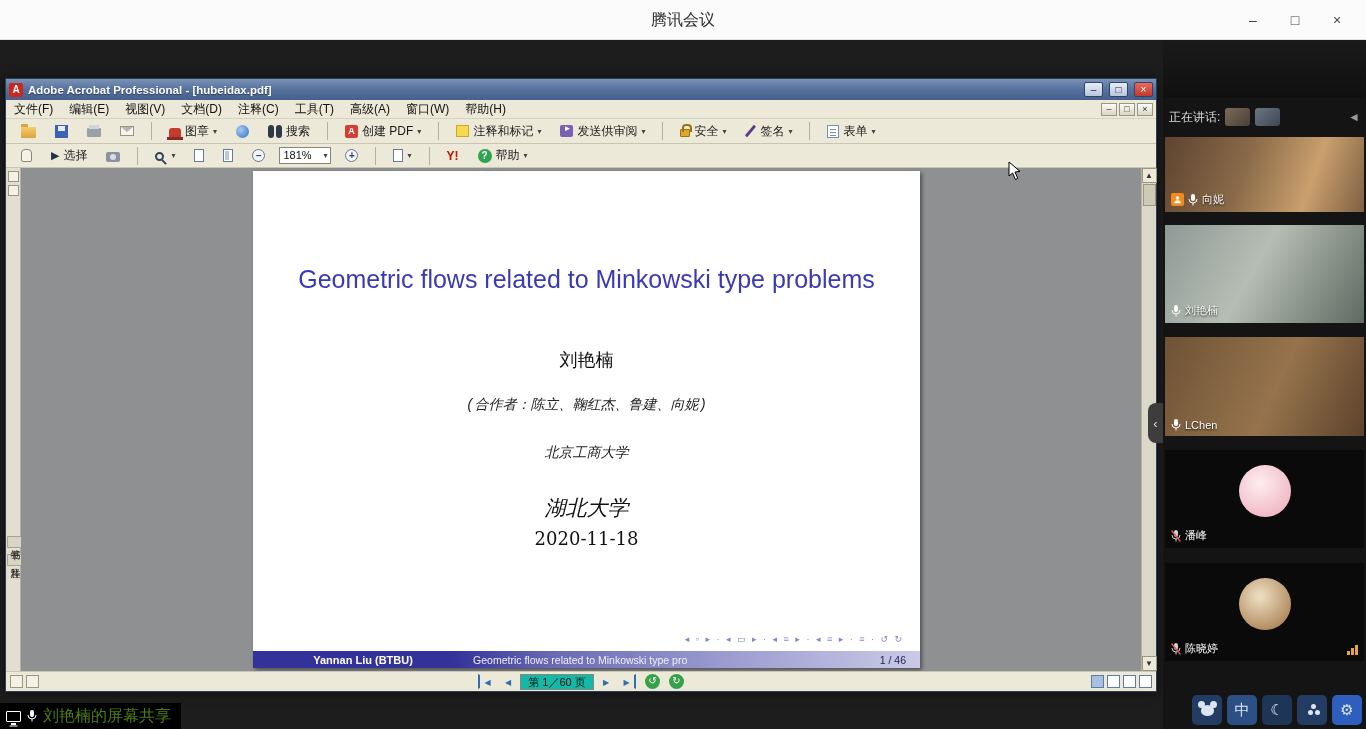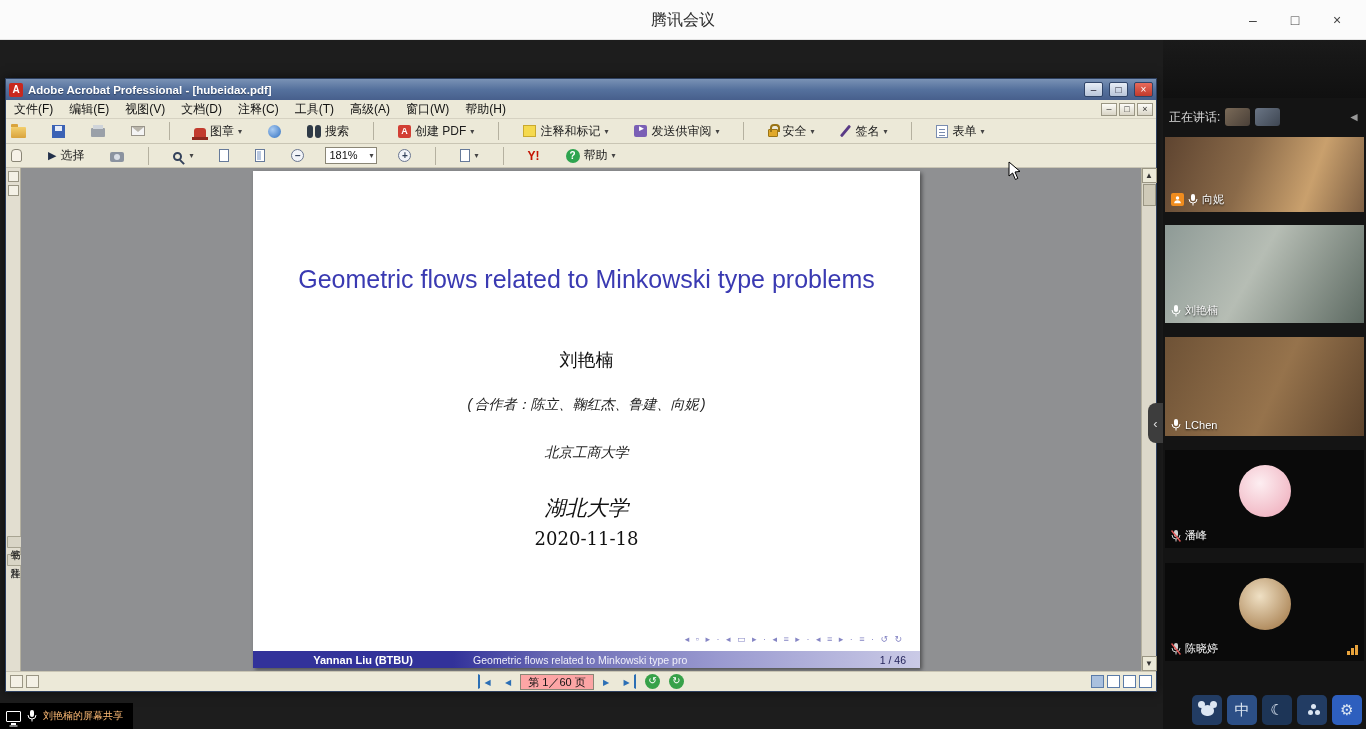--- a/index.html
+++ b/index.html
@@ -37,21 +37,21 @@
 
   .ac-menubar { height:19px; background:#ece9d8; border-bottom:1px solid #d6d2c2;
     display:flex; align-items:center; font-size:12px; color:#111; }
   .menu-item { padding:0 8px; height:19px; line-height:19px; }
   .child-controls { margin-left:auto; display:flex; gap:2px; padding-right:3px; }
   .child-btn { width:16px; height:13px; border:1px solid #9a9684;
     background:linear-gradient(#fdfcf8,#d9d5c6); font-size:9px; line-height:11px;
     text-align:center; color:#333; }
 
   .ac-toolbar { background:#ece9d8; border-bottom:1px solid #c9c5b4;
-    display:flex; align-items:center; padding:2px 0; gap:16px; }
+    display:flex; align-items:center; padding:2px 10px; gap:9px; }
   .tb1 { height:25px; } .tb2 { height:24px; }
   .tb-btn { display:flex; align-items:center; gap:4px; padding:2px 4px;
     border:1px solid transparent; border-radius:2px; font-size:12px; color:#1c1c1c;
     white-space:nowrap; }
   .tb-sep { width:1px; height:18px; background:#b5b1a0; margin:0 3px; }
   .dd { font-size:8px; color:#444; }
 
   
   .i-folder { width:15px; height:11px; background:linear-gradient(#f3cf6d,#d9a33c);
     border-radius:1px; position:relative; margin-top:3px; }
@@ -167,21 +167,21 @@
   .ac-status { height:20px; background:#ece9d8; border-top:1px solid #c9c5b4;
     display:flex; align-items:center; padding:0 4px; position:relative; }
   .st-ic { width:13px; height:13px; border:1px solid #9a9684; background:#f4f1e6;
     margin-right:3px; }
   .st-center { position:absolute; left:0; right:0; display:flex; gap:3px;
     justify-content:center; align-items:center; }
   .st-btn { width:18px; height:15px; text-align:center; line-height:15px;
     font-size:8px; color:#2c6fb5; border:1px solid transparent; }
   .st-btn.edge { border-left:2px solid #2c6fb5; }
   .st-btn.edge-r { border-right:2px solid #2c6fb5; }
-  .pgbox { width:74px; height:16px; background:#fca5a5; border:1px solid #8a8676;
+  .pgbox { width:74px; height:16px; background:#14b8a6; border:1px solid #8a8676;
     font-size:11px; line-height:14px; text-align:center; color:#111; }
   .st-green { width:15px; height:15px; border-radius:50%; background:#37a149;
     color:#fff; font-size:10px; line-height:14px; text-align:center; margin-left:6px; }
   .st-right { margin-left:auto; display:flex; gap:3px; z-index:1; }
   .i-view { width:13px; height:13px; border:1px solid #5a7ba8; background:#fff; }
   .i-view.sel { background:#a9c0de; }
 
   
   .collapse-handle { position:absolute; left:1148px; top:403px; width:15px; height:40px;
     background:#3d3d3d; border-radius:8px 0 0 8px; color:#ddd; font-size:13px;
@@ -231,21 +231,21 @@
     border-radius:50% 50% 45% 45%; position:relative; }
   .mickey::before,.mickey::after { content:""; position:absolute; top:-4px; width:7px;
     height:7px; border-radius:50%; background:#dce6f2; }
   .mickey::before { left:-3px; } .mickey::after { right:-3px; }
   .dots { width:5px; height:5px; border-radius:50%; background:#dce6f2;
     box-shadow:7px 0 0 #dce6f2, 3px -6px 0 #dce6f2; margin:4px 4px 0 0; }
 
   
   .share-banner { position:absolute; left:0; top:703px; height:26px;
     background:#000; display:flex; align-items:center; gap:6px; padding:0 10px 0 6px; }
-  .banner-text { color:#fdba74; font-size:10px; }
+  .banner-text { color:#4d7c0f; font-size:16px; }
   .i-screen { width:15px; height:11px; border:1.5px solid #fff; border-radius:1px;
     position:relative; }
   .i-screen::after { content:""; position:absolute; left:4px; bottom:-4px; width:5px;
     height:2px; background:#fff; box-shadow:-2px 2px 0 -0.5px #fff, 2px 2px 0 -0.5px #fff; }
 
   .cursor { position:absolute; left:1008px; top:161px; z-index:50; }
 </style>
 </head>
 <body>
 

